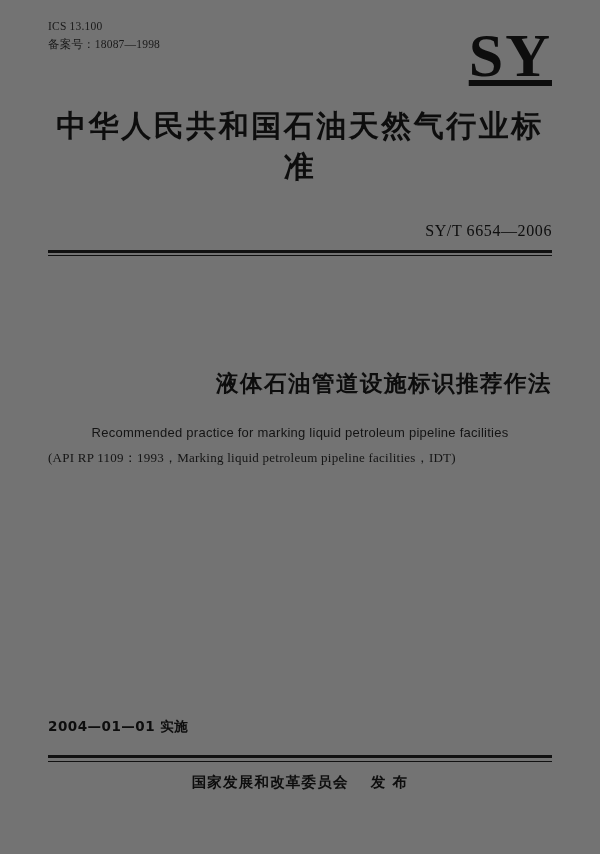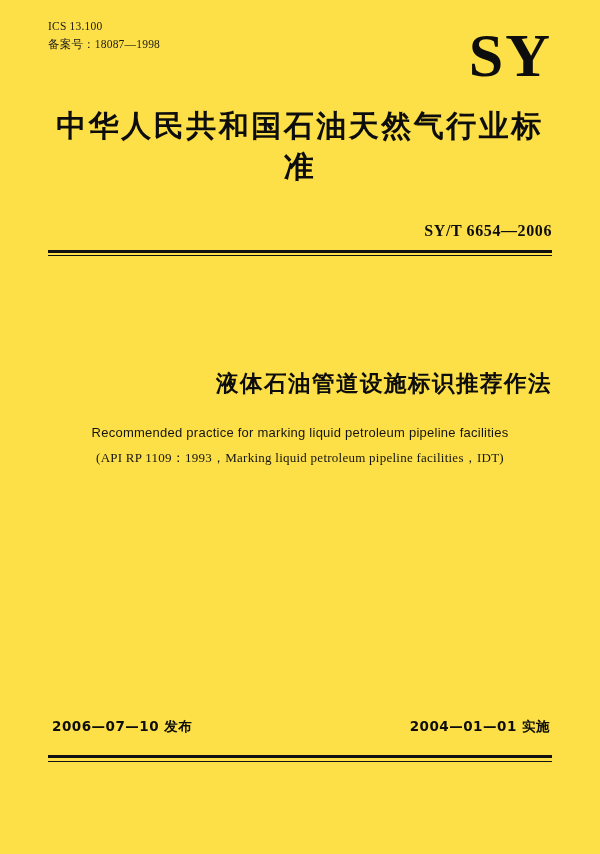--- a/index.html
+++ b/index.html
@@ -13,21 +13,21 @@
     font-family: "Liberation Serif", serif;
     color: #111111;
     position: relative;
     overflow: hidden;
   }
   .page {
     position: absolute;
     left: 0; top: 0;
     width: 600px;
     height: 854px;
-    background: #fde047;
+    background: #737373;
   }
   .content {
     position: absolute;
     left: 48px;
     top: 18px;
     width: 504px;
     height: 818px;
   }
 
   
@@ -44,39 +44,40 @@
   .sy-mark {
     position: absolute;
     right: 0;
     top: 6px;
     font-family: "Liberation Serif", serif;
     font-weight: bold;
     font-size: 62px;
     letter-spacing: 2px;
     color: #0d0d0d;
     line-height: 1;
+    text-decoration: underline;
   }
 
   
   .std-title {
     margin-top: 52px;
     text-align: center;
     font-family: "DejaVu Sans", sans-serif;
     font-weight: bold;
     font-size: 30px;
     letter-spacing: 2.5px;
     color: #0d0d0d;
   }
 
   
   .std-number {
     margin-top: 34px;
     text-align: right;
     font-family: "Liberation Serif", serif;
-    font-weight: bold;
+    font-weight: normal;
     font-size: 16px;
     letter-spacing: 0.6px;
     color: #0d0d0d;
   }
 
   
   .rule-thick {
     margin-top: 10px;
     height: 3px;
     background: #111111;
@@ -100,21 +101,20 @@
   .doc-subtitle {
     margin-top: 26px;
     text-align: center;
     font-family: Liberation Sans, sans-serif;
     font-size: 13px;
     letter-spacing: 0.25px;
     color: #141414;
   }
   .doc-subtitle2 {
     margin-top: 9px;
-    text-align: center;
     font-family: "Liberation Serif", serif;
     font-size: 13px;
     letter-spacing: 0.25px;
     color: #141414;
   }
 
   
   .dates {
     position: absolute;
     left: 0;
@@ -170,24 +170,26 @@
     <div class="std-number">SY/T 6654—2006</div>
 
     <div class="rule-thick"></div>
     <div class="rule-thin"></div>
 
     <div class="doc-title">液体石油管道设施标识推荐作法</div>
     <div class="doc-subtitle">Recommended practice for marking liquid petroleum pipeline facilities</div>
     <div class="doc-subtitle2">(API RP 1109：1993，Marking liquid petroleum pipeline facilities，IDT)</div>
 
     <div class="dates">
-      <div class="left">2006—07—10 发布</div>
       <div class="right">2004—01—01 实施</div>
     </div>
 
     <div class="bottom-rules">
       <div class="rule-thick"></div>
       <div class="rule-thin"></div>
     </div>
 
+    <div class="issuer">
+      <span>国家发展和改革委员会</span><span class="gap"></span><span>发 布</span>
+    </div>
 
   </div>
 </div>
 
 </body></html>

